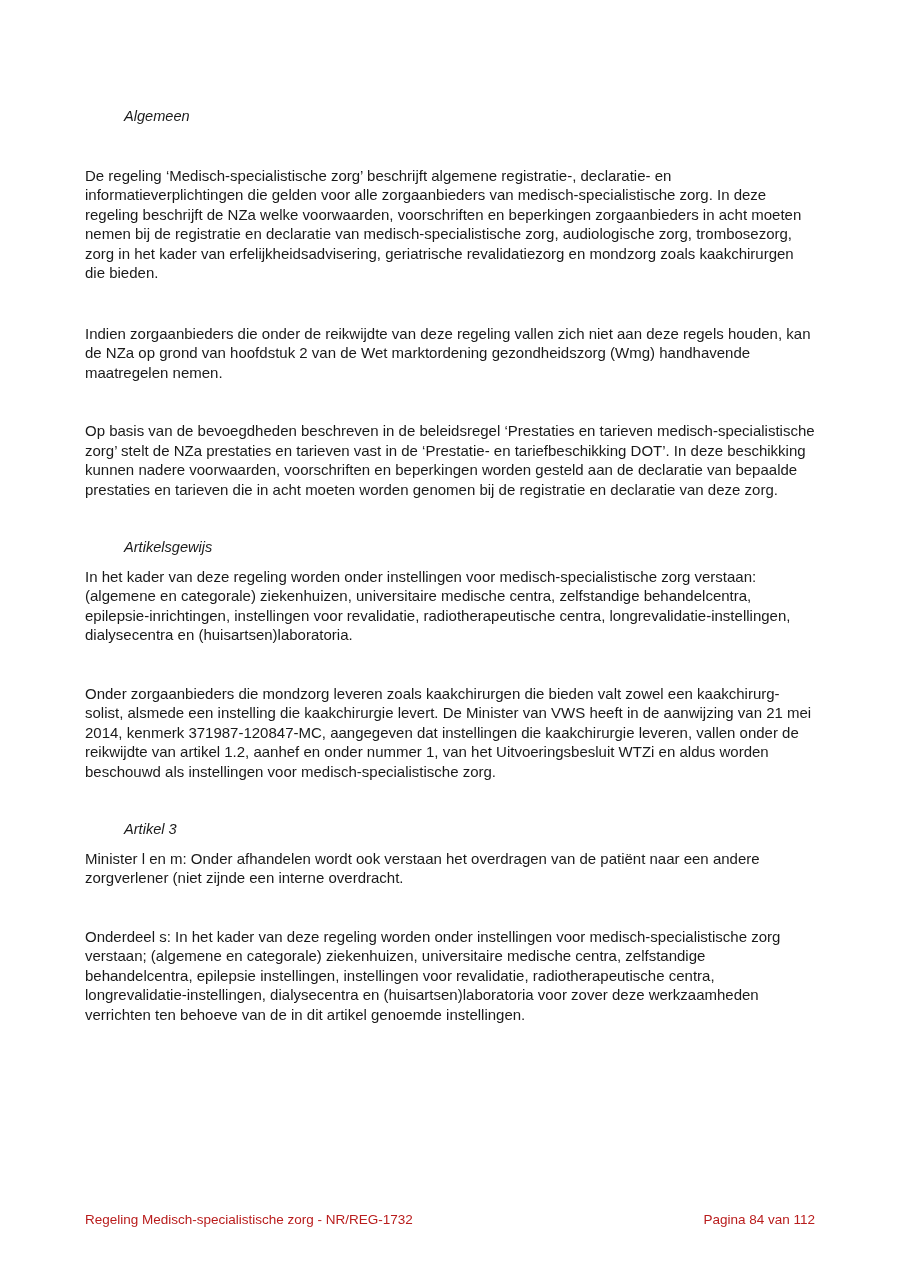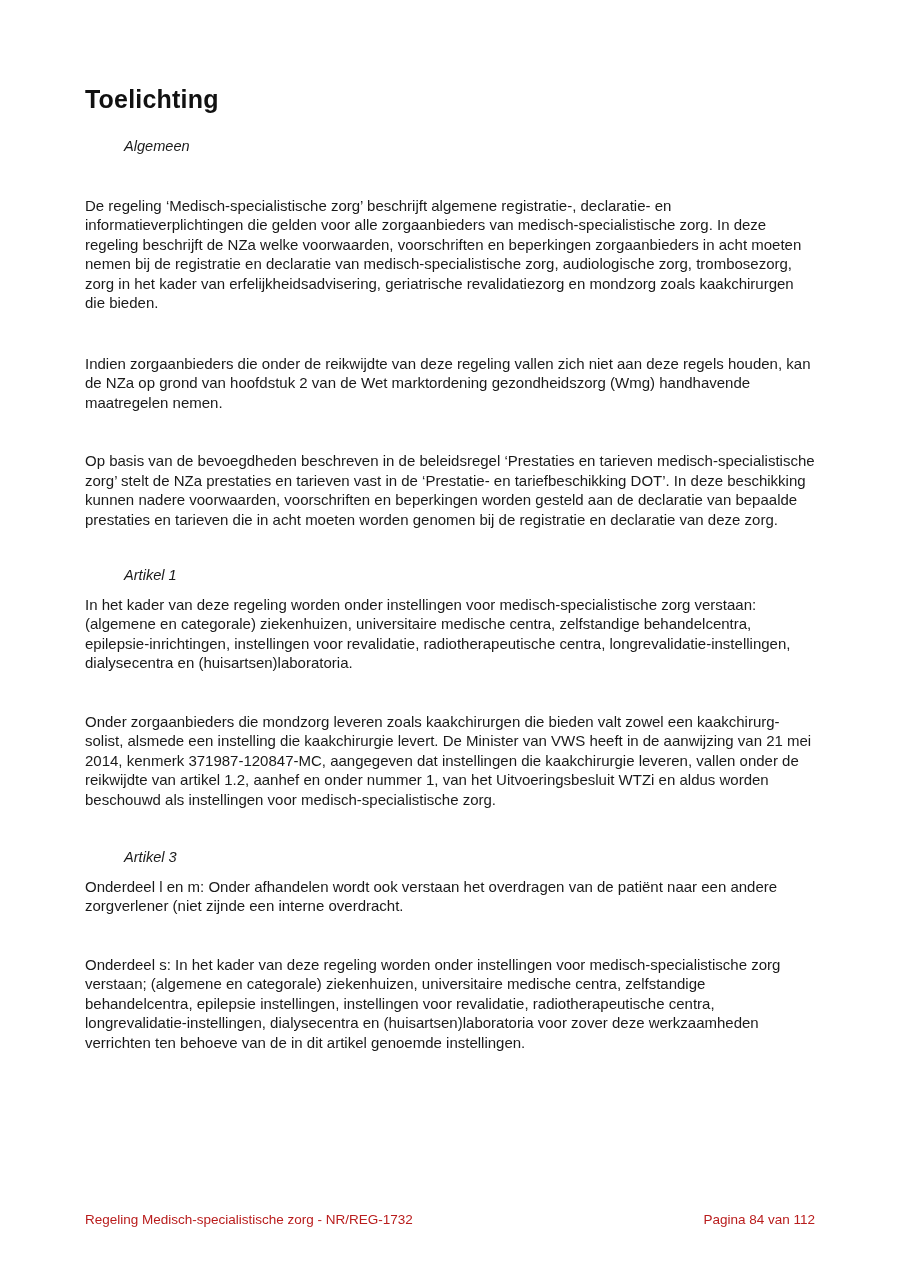--- a/index.html
+++ b/index.html
@@ -56,40 +56,39 @@
     line-height: 17px;
     color: #b91c1c;
   }
 </style>
 </head>
 <body>
 
 <div class="page">
   <div class="content">
 
-    <h1 class="doc-title">Toelichting</h1>
 
     <div class="heading-italic mt-title-sub">Algemeen</div>
 
     <p class="body-par mt-lg">De regeling ‘Medisch-specialistische zorg’ beschrijft algemene registratie-, declaratie- en informatieverplichtingen die gelden voor alle zorgaanbieders van medisch-specialistische zorg. In deze regeling beschrijft de NZa welke voorwaarden, voorschriften en beperkingen zorgaanbieders in acht moeten nemen bij de registratie en declaratie van medisch-specialistische zorg, audiologische zorg, trombosezorg, zorg in het kader van erfelijkheidsadvisering, geriatrische revalidatiezorg en mondzorg zoals kaakchirurgen die bieden.</p>
 
     <p class="body-par mt-xl">Indien zorgaanbieders die onder de reikwijdte van deze regeling vallen zich niet aan deze regels houden, kan de NZa op grond van hoofdstuk 2 van de Wet marktordening gezondheidszorg (Wmg) handhavende maatregelen nemen.</p>
 
     <p class="body-par mt-lg">Op basis van de bevoegdheden beschreven in de beleidsregel ‘Prestaties en tarieven medisch-specialistische zorg’ stelt de NZa prestaties en tarieven vast in de ‘Prestatie- en tariefbeschikking DOT’. In deze beschikking kunnen nadere voorwaarden, voorschriften en beperkingen worden gesteld aan de declaratie van bepaalde prestaties en tarieven die in acht moeten worden genomen bij de registratie en declaratie van deze zorg.</p>
 
+    <div class="heading-italic mt-lg">Artikelsgewijs</div>
 
-    <div class="heading-italic mt-head">Artikel 1</div>
 
     <p class="body-par mt-sm">In het kader van deze regeling worden onder instellingen voor medisch-specialistische zorg verstaan: (algemene en categorale) ziekenhuizen, universitaire medische centra, zelfstandige behandelcentra, epilepsie-inrichtingen, instellingen voor revalidatie, radiotherapeutische centra, longrevalidatie-instellingen, dialysecentra en (huisartsen)laboratoria.</p>
 
     <p class="body-par mt-lg">Onder zorgaanbieders die mondzorg leveren zoals kaakchirurgen die bieden valt zowel een kaakchirurg-solist, alsmede een instelling die kaakchirurgie levert. De Minister van VWS heeft in de aanwijzing van 21 mei 2014, kenmerk 371987-120847-MC, aangegeven dat instellingen die kaakchirurgie leveren, vallen onder de reikwijdte van artikel 1.2, aanhef en onder nummer 1, van het Uitvoeringsbesluit WTZi en aldus worden beschouwd als instellingen voor medisch-specialistische zorg.</p>
 
     <div class="heading-italic mt-lg">Artikel 3</div>
 
-    <p class="body-par mt-sm">Onderdeel l en m: Onder afhandelen wordt ook verstaan het overdragen van de patiënt naar een andere zorgverlener (niet zijnde een interne overdracht.</p>
+    <p class="body-par mt-sm">Minister l en m: Onder afhandelen wordt ook verstaan het overdragen van de patiënt naar een andere zorgverlener (niet zijnde een interne overdracht.</p>
 
     <p class="body-par mt-lg">Onderdeel s: In het kader van deze regeling worden onder instellingen voor medisch-specialistische zorg verstaan; (algemene en categorale) ziekenhuizen, universitaire medische centra, zelfstandige behandelcentra, epilepsie instellingen, instellingen voor revalidatie, radiotherapeutische centra, longrevalidatie-instellingen, dialysecentra en (huisartsen)laboratoria voor zover deze werkzaamheden verrichten ten behoeve van de in dit artikel genoemde instellingen.</p>
 
   </div>
 
   <div class="footer">
     <span>Regeling Medisch-specialistische zorg - NR/REG-1732</span>
     <span>Pagina 84 van 112</span>
   </div>
 </div>

